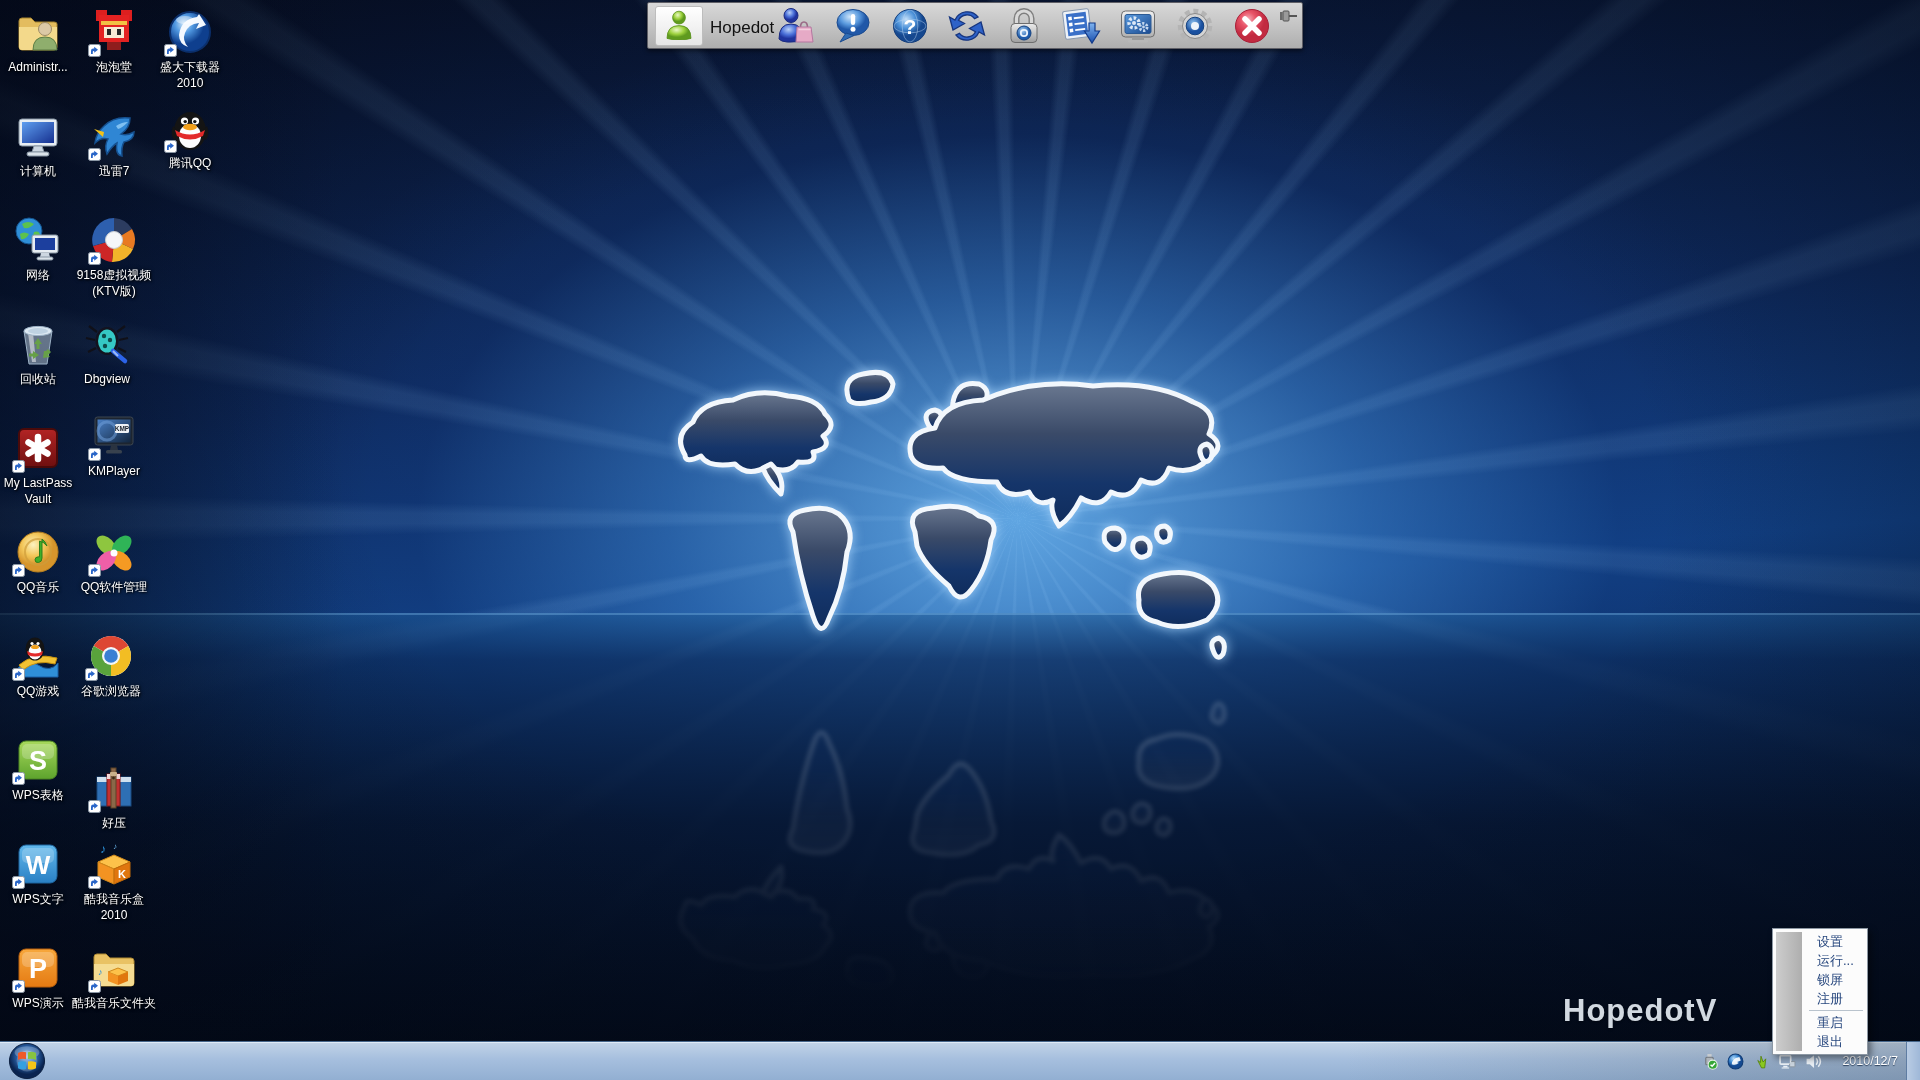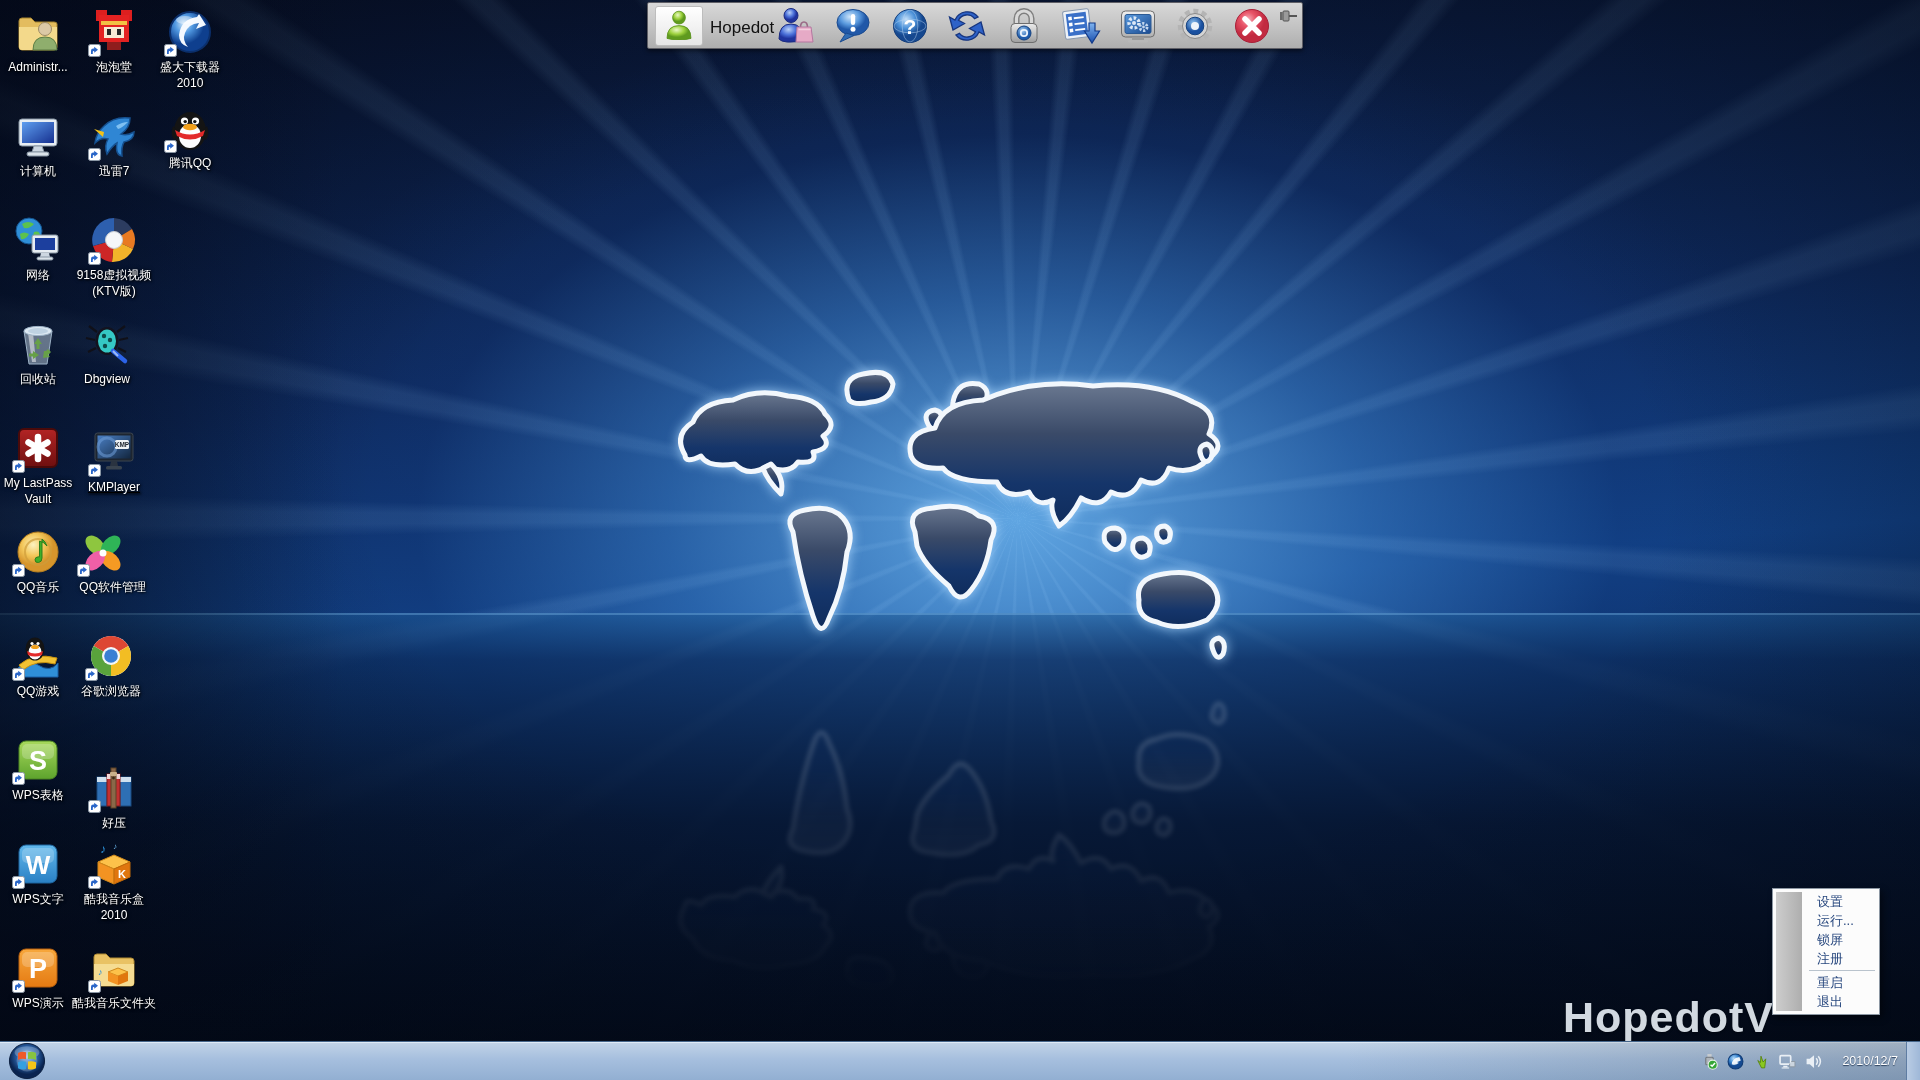--- a/index.html
+++ b/index.html
@@ -20,21 +20,21 @@
       linear-gradient(to right, rgba(3,8,22,0.5), rgba(3,8,22,0) 18%),
       radial-gradient(ellipse at 53% 46%, rgba(0,0,0,0) 45%, rgba(2,6,16,0.65) 100%);}
   .map{position:absolute;left:653px;top:360px;width:590px;height:320px;
        filter:drop-shadow(0 0 6px rgba(170,215,255,0.85))}
   .map svg{width:100%;height:100%}
   .map-reflect{position:absolute;left:653px;top:681px;width:590px;height:320px;
        transform:scaleY(-1);opacity:.18;filter:blur(2px);
        -webkit-mask-image:linear-gradient(to bottom, transparent 0%, rgba(0,0,0,.85) 80%);
        mask-image:linear-gradient(to bottom, transparent 0%, rgba(0,0,0,.85) 80%);}
   .map-reflect svg{width:100%;height:100%}
-  .watermark{position:absolute;left:1563px;top:993px;font-size:43px;font-weight:bold;
+  .watermark{position:absolute;left:1563px;top:993px;font-size:31px;font-weight:bold;
        color:#e4ebf2;opacity:.92;letter-spacing:1px;z-index:6;text-shadow:0 1px 3px rgba(0,0,0,.4)}
 
   
   #icon-grid{position:absolute;inset:0;z-index:10}
   .dicon{position:absolute;width:86px;text-align:center}
   .dicon-img{width:48px;height:48px;margin:0 auto;position:relative}
   .dicon-img svg{width:100%;height:100%;display:block}
   .badge{position:absolute;left:-2px;bottom:-1px;width:13px;height:13px}
   .badge svg{width:100%;height:100%;display:block}
   .dicon-label{margin-top:4px;font-size:12px;color:#fff;line-height:1.3;
@@ -48,21 +48,21 @@
        background:linear-gradient(#ffffff,#e6e6e6);border:1px solid #bdbdbd;border-radius:3px;
        display:flex;align-items:center;justify-content:center}
   .user-frame svg{width:32px;height:32px}
   .user-label{position:absolute;left:62px;top:15px;font-size:17px;color:#111}
   .tb-btn{position:absolute;top:3px;width:40px;height:40px}
   .tb-btn svg{width:100%;height:100%;display:block}
   .pin{position:absolute;right:3px;top:5px;width:20px;height:16px}
   .pin svg{width:100%;height:100%;display:block}
 
   
-  .menu{position:absolute;left:1772px;top:888px;width:108px;z-index:50;
+  .menu{position:absolute;left:1772px;top:928px;width:96px;z-index:50;
        background:#fcfcfc;border:1px solid #8c97a3;box-shadow:3px 3px 7px rgba(0,0,0,.45);
        padding:3px 0;box-sizing:border-box}
   .menu-strip{position:absolute;left:3px;top:3px;bottom:3px;width:26px;
        background:linear-gradient(to right,#cdcdcd,#aeaeae)}
   .menu-item{position:relative;height:19px;line-height:19px;padding-left:44px;
        font-size:13px;color:#27477e;white-space:nowrap}
   .menu-sep{height:1px;background:#b9c3cd;margin:2px 4px 2px 36px}
 
   
   .taskbar{position:absolute;left:0;right:0;bottom:0;height:38px;z-index:40;
@@ -341,21 +341,21 @@
         </svg>
         <span class="badge">
           <svg viewBox="0 0 13 13">
             <rect x="0.5" y="0.5" width="12" height="12" rx="2" fill="#fff" stroke="#8a97a5"></rect>
             <path d="M3,10 L3,6.8 Q3,4.6 5.2,4.6 L6.2,4.6 L6.2,2.8 L10,5.8 L6.2,8.8 L6.2,7 L5.6,7 Q4.8,7 4.8,8 L4.8,10 Z" fill="#2a66c8"></path>
           </svg>
         </span>
       </div>
       <div class="dicon-label">My LastPass Vault</div>
     </div>
-    <div class="dicon" style="left: 71px; top: 428px; text-decoration: underline;">
+    <div class="dicon" style="left: 71px; top: 412px;">
       <div class="dicon-img">
         <svg viewBox="0 0 48 48">
           <defs>
             <linearGradient id="kmg" x1="0" y1="0" x2="1" y2="1">
               <stop offset="0%" stop-color="#4a7fc4"></stop>
               <stop offset="100%" stop-color="#12263f"></stop>
             </linearGradient>
           </defs>
           <rect x="5" y="5" width="38" height="28" rx="2.5" fill="#1d2530" stroke="#3c4650"></rect>
           <rect x="7.5" y="7.5" width="33" height="23" fill="url(#kmg)"></rect>
@@ -390,21 +390,21 @@
         </svg>
         <span class="badge">
           <svg viewBox="0 0 13 13">
             <rect x="0.5" y="0.5" width="12" height="12" rx="2" fill="#fff" stroke="#8a97a5"></rect>
             <path d="M3,10 L3,6.8 Q3,4.6 5.2,4.6 L6.2,4.6 L6.2,2.8 L10,5.8 L6.2,8.8 L6.2,7 L5.6,7 Q4.8,7 4.8,8 L4.8,10 Z" fill="#2a66c8"></path>
           </svg>
         </span>
       </div>
       <div class="dicon-label">QQ音乐</div>
     </div>
-    <div class="dicon" style="left: 60px; top: 528px; text-align: right;">
+    <div class="dicon" style="left: 71px; top: 528px;">
       <div class="dicon-img">
         <svg viewBox="0 0 48 48">
           <g transform="translate(24,25)">
             <ellipse transform="rotate(-45)" cx="0" cy="-11" rx="7.5" ry="11.5" fill="#8ec63f"></ellipse>
             <ellipse transform="rotate(45)" cx="0" cy="-11" rx="7.5" ry="11.5" fill="#2fb457"></ellipse>
             <ellipse transform="rotate(135)" cx="0" cy="-11" rx="7.5" ry="11.5" fill="#f59a23"></ellipse>
             <ellipse transform="rotate(225)" cx="0" cy="-11" rx="7.5" ry="11.5" fill="#ef5fa7"></ellipse>
             <circle cx="0" cy="0" r="3.5" fill="#fff"></circle>
           </g>
         </svg>

